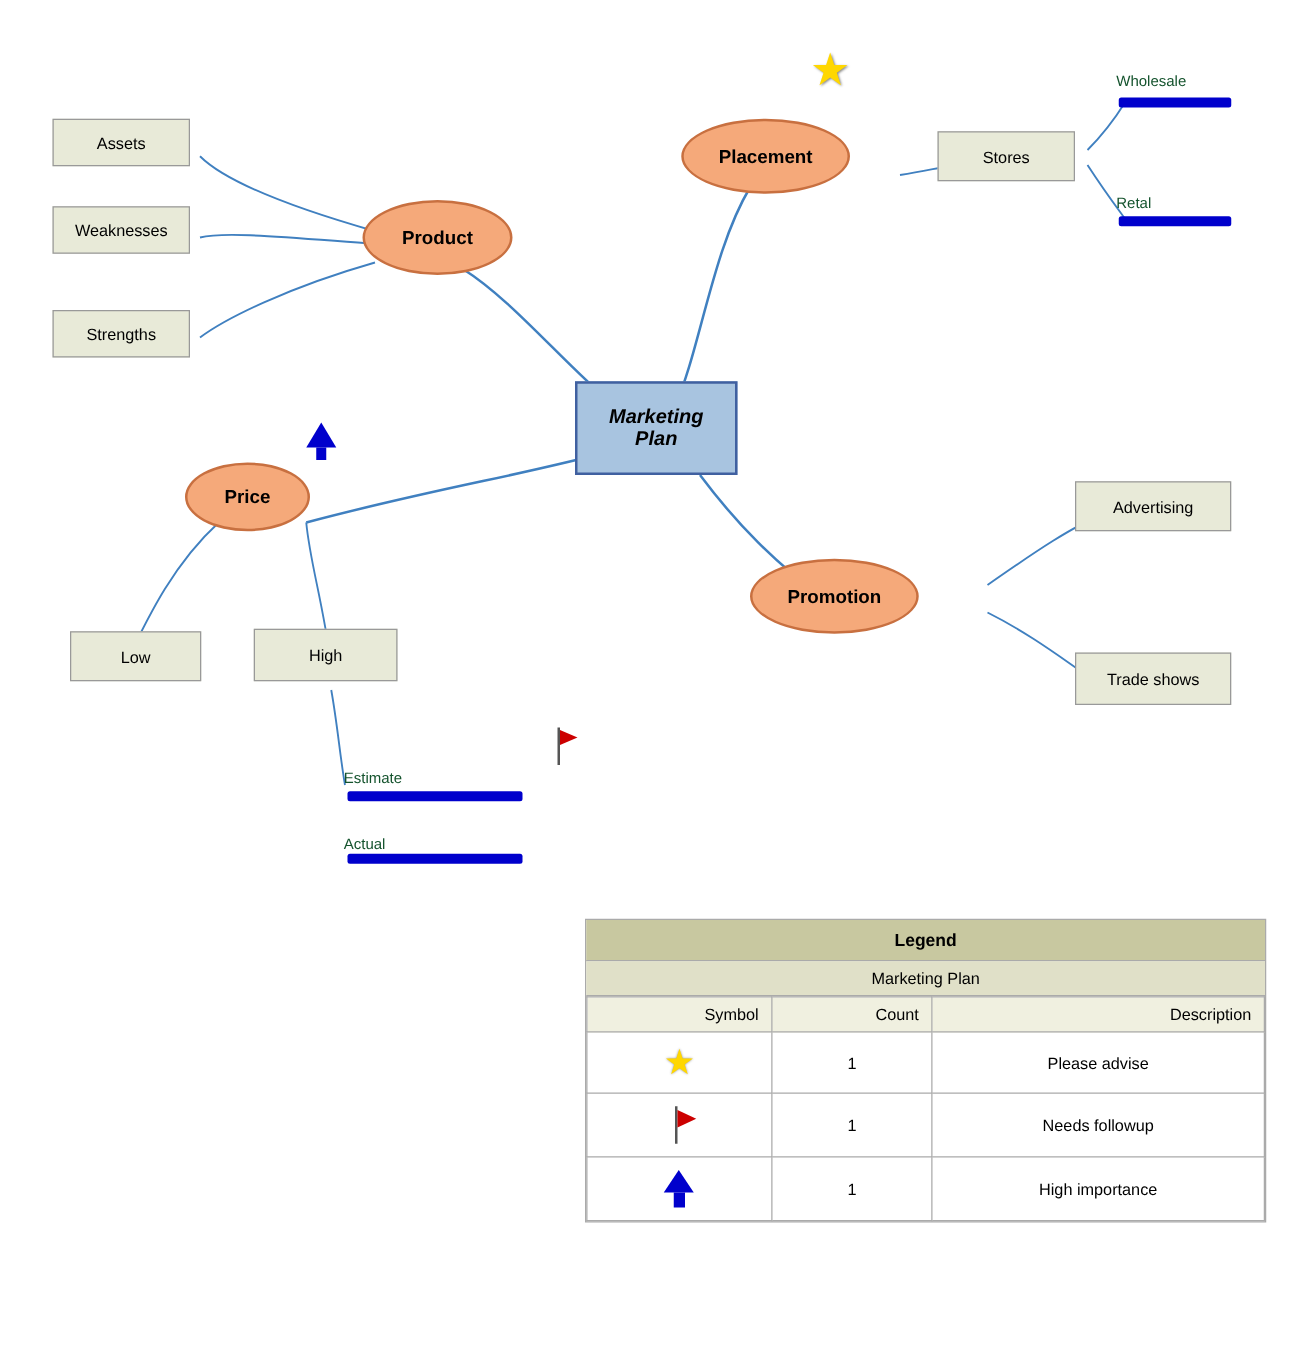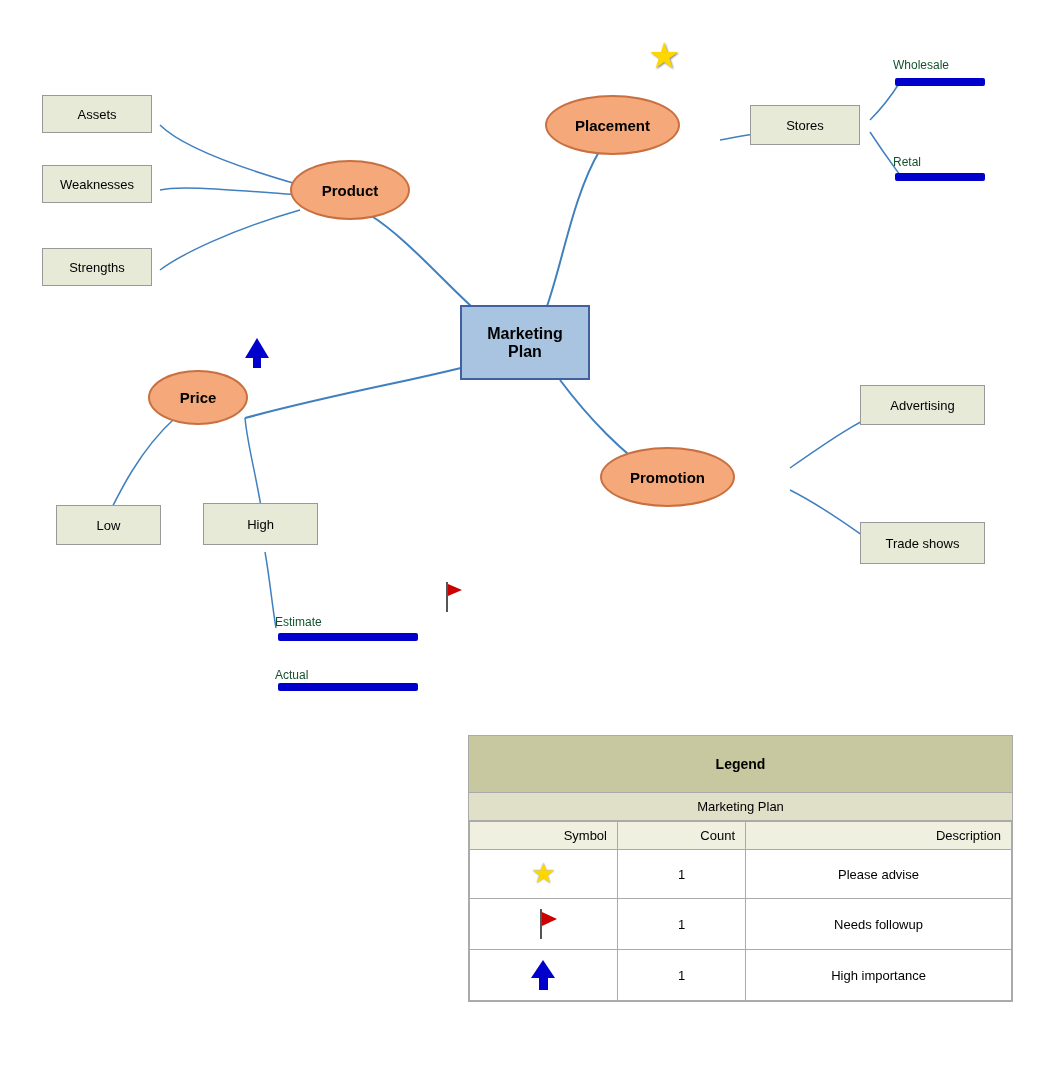--- a/index.html
+++ b/index.html
@@ -44,20 +44,21 @@
       border: 1px solid #999;
       font-size: 13px;
       color: #000;
     }
     .center-node {
       background: #a8c4e0;
       border: 2px solid #4060a0;
       font-weight: bold;
       font-size: 16px;
       color: #000;
+      font-style: italic;
     }
     .blue-bar {
       position: absolute;
       height: 8px;
       background: #0000cc;
       border-radius: 2px;
     }
     .bar-label {
       position: absolute;
       font-size: 12px;
@@ -73,21 +74,21 @@
       border-collapse: collapse;
     }
     #legend table {
       width: 100%;
       border-collapse: collapse;
     }
     #legend .legend-header {
       background: #c8c8a0;
       font-weight: bold;
       text-align: center;
-      padding: 20px;
+      padding: 8px;
       font-size: 14px;
       border-bottom: 1px solid #aaa;
     }
     #legend .legend-subheader {
       background: #e0e0c8;
       text-align: center;
       padding: 6px;
       font-size: 13px;
       border-bottom: 1px solid #aaa;
     }

